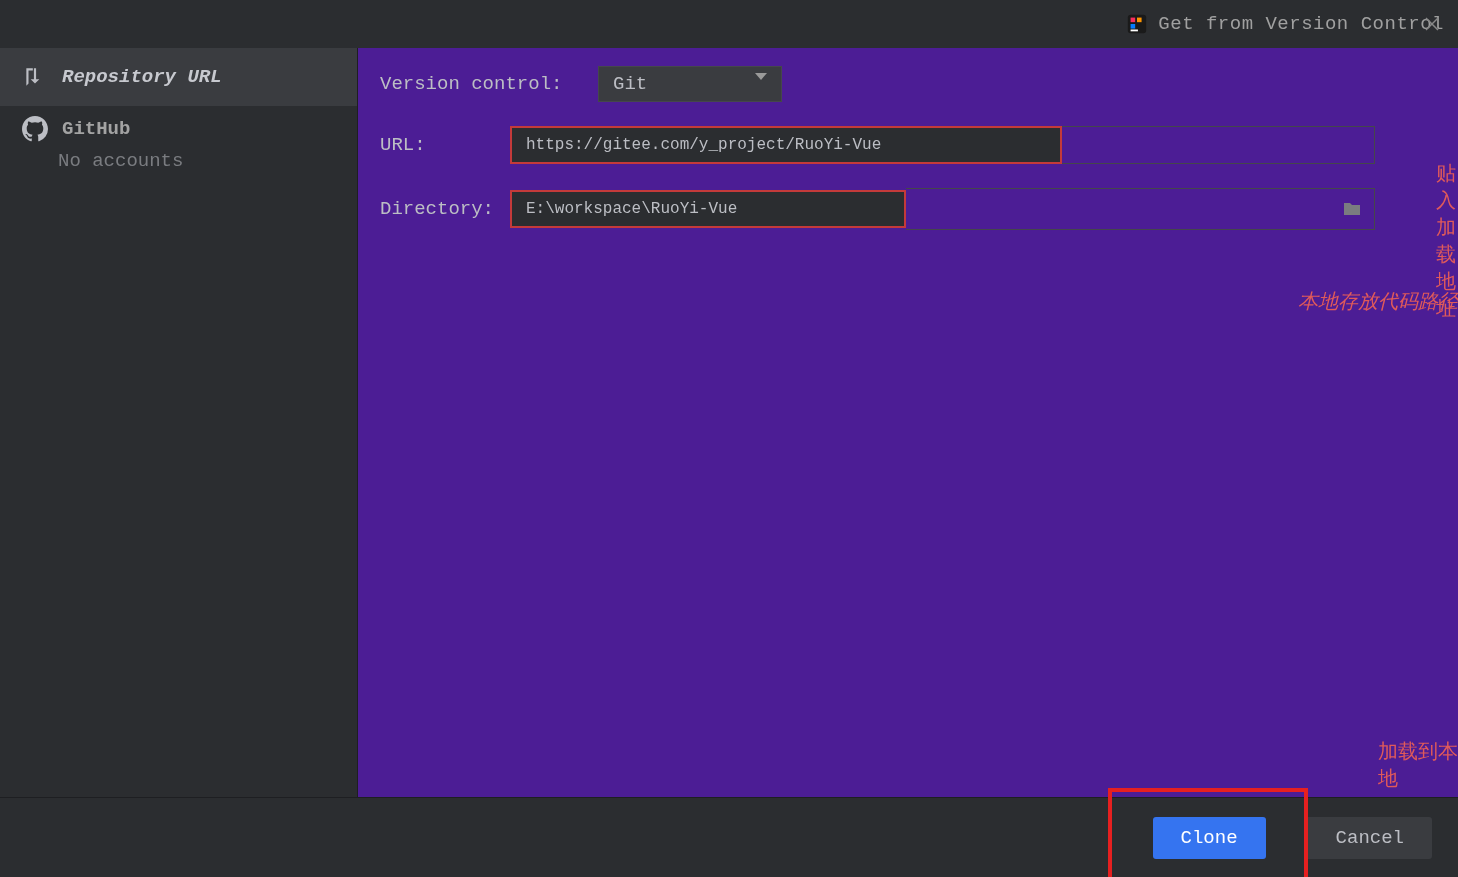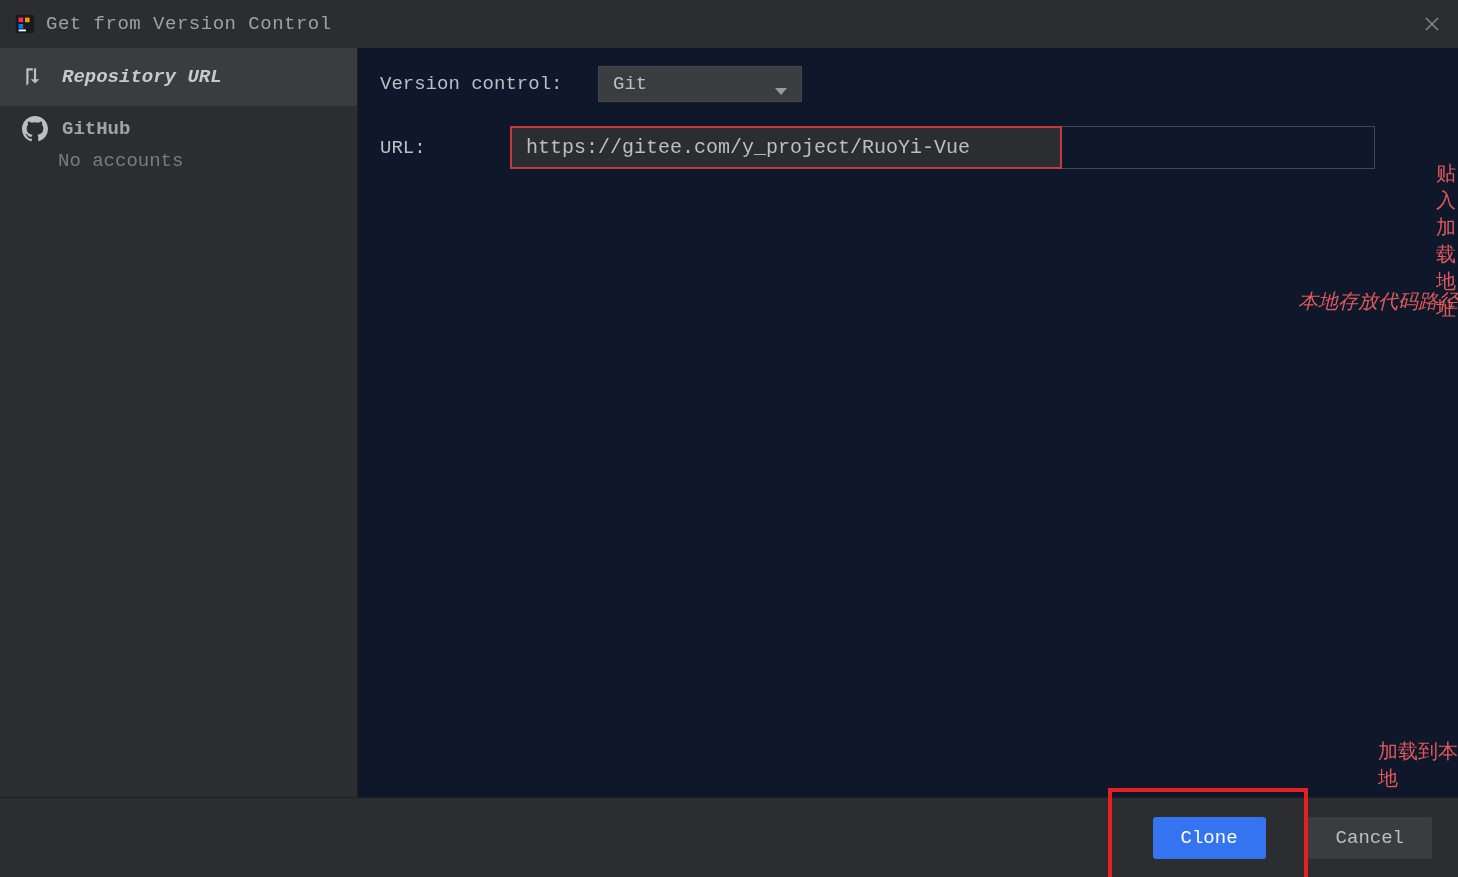--- a/index.html
+++ b/index.html
@@ -11,20 +11,21 @@
       height: 877px;
       overflow: hidden;
     }
     .titlebar {
       height: 48px;
       display: flex;
       align-items: center;
       padding: 0 14px;
       background: #2b2d30;
       position: relative;
+      justify-content: flex-end;
     }
     .app-icon {
       width: 22px;
       height: 22px;
       margin-right: 10px;
       display: flex;
       align-items: center;
       justify-content: center;
     }
     .app-icon svg { width: 22px; height: 22px; }
@@ -92,56 +93,56 @@
       margin-right: 14px;
     }
     .no-accounts {
       font-size: 19px;
       color: #7a7c80;
       margin-left: 36px;
     }
     .main {
       flex: 1;
       padding: 18px 40px 0 22px;
-      background: #0f172a;
+      background: #4c1d95;
       position: relative;
     }
     .form-row {
       display: flex;
       align-items: center;
       margin-bottom: 24px;
     }
     .form-label {
       font-size: 19px;
       color: #bcbec4;
       min-width: 130px;
     }
     .vcs-select {
       display: flex;
-      align-items: flex-end;
+      align-items: flex-start;
       justify-content: space-between;
       background: #3a3c40;
       border: 1px solid #45474b;
       padding: 6px 14px;
-      width: 204px;
+      width: 184px;
       cursor: pointer;
       font-size: 19px;
       margin-left: 8px;
     }
     .vcs-select .triangle-down {
       width: 0; height: 0;
       border-left: 6px solid transparent;
       border-right: 6px solid transparent;
       border-top: 7px solid #9a9a9a;
     }
     .text-input {
       background: #2b2d30;
       border: 1px solid #45474b;
       padding: 8px 14px;
-      font-size: 20px;
+      font-size: 16px;
       font-family: inherit;
       color: #bcbec4;
       flex: 1;
       outline: none;
     }
     .url-input-wrap {
       display: flex;
       width: 865px;
       position: relative;
     }
@@ -284,20 +285,33 @@
     </div>
 
     <div class="form-row">
       <span class="form-label">URL:</span>
       <div class="url-input-wrap">
         <input class="text-input" value="https://gitee.com/y_project/RuoYi-Vue" style="">
         <div class="url-input-extension"></div>
       </div>
     </div>
 
+    <div class="form-row dir-row">
+      <span class="form-label">Directory:</span>
+      <div class="dir-input-wrap">
+        <input class="text-input" value="E:\workspace\RuoYi-Vue" style="">
+        <div class="dir-input-extension">
+          <span class="folder-icon">
+            <svg viewBox="0 0 20 16" fill="currentColor">
+              <path d="M2 2h6l2 2h8v10H2V2z"></path>
+            </svg>
+          </span>
+        </div>
+      </div>
+    </div>
 
     <div class="annotation anno-url">贴入加载地址</div>
     <div class="annotation anno-dir">本地存放代码路径</div>
     <div class="annotation anno-clone">加载到本地</div>
   </div>
 </div>
 
 <div class="footer">
   <div class="clone-highlight"></div>
   <button class="btn btn-primary">Clone</button>

